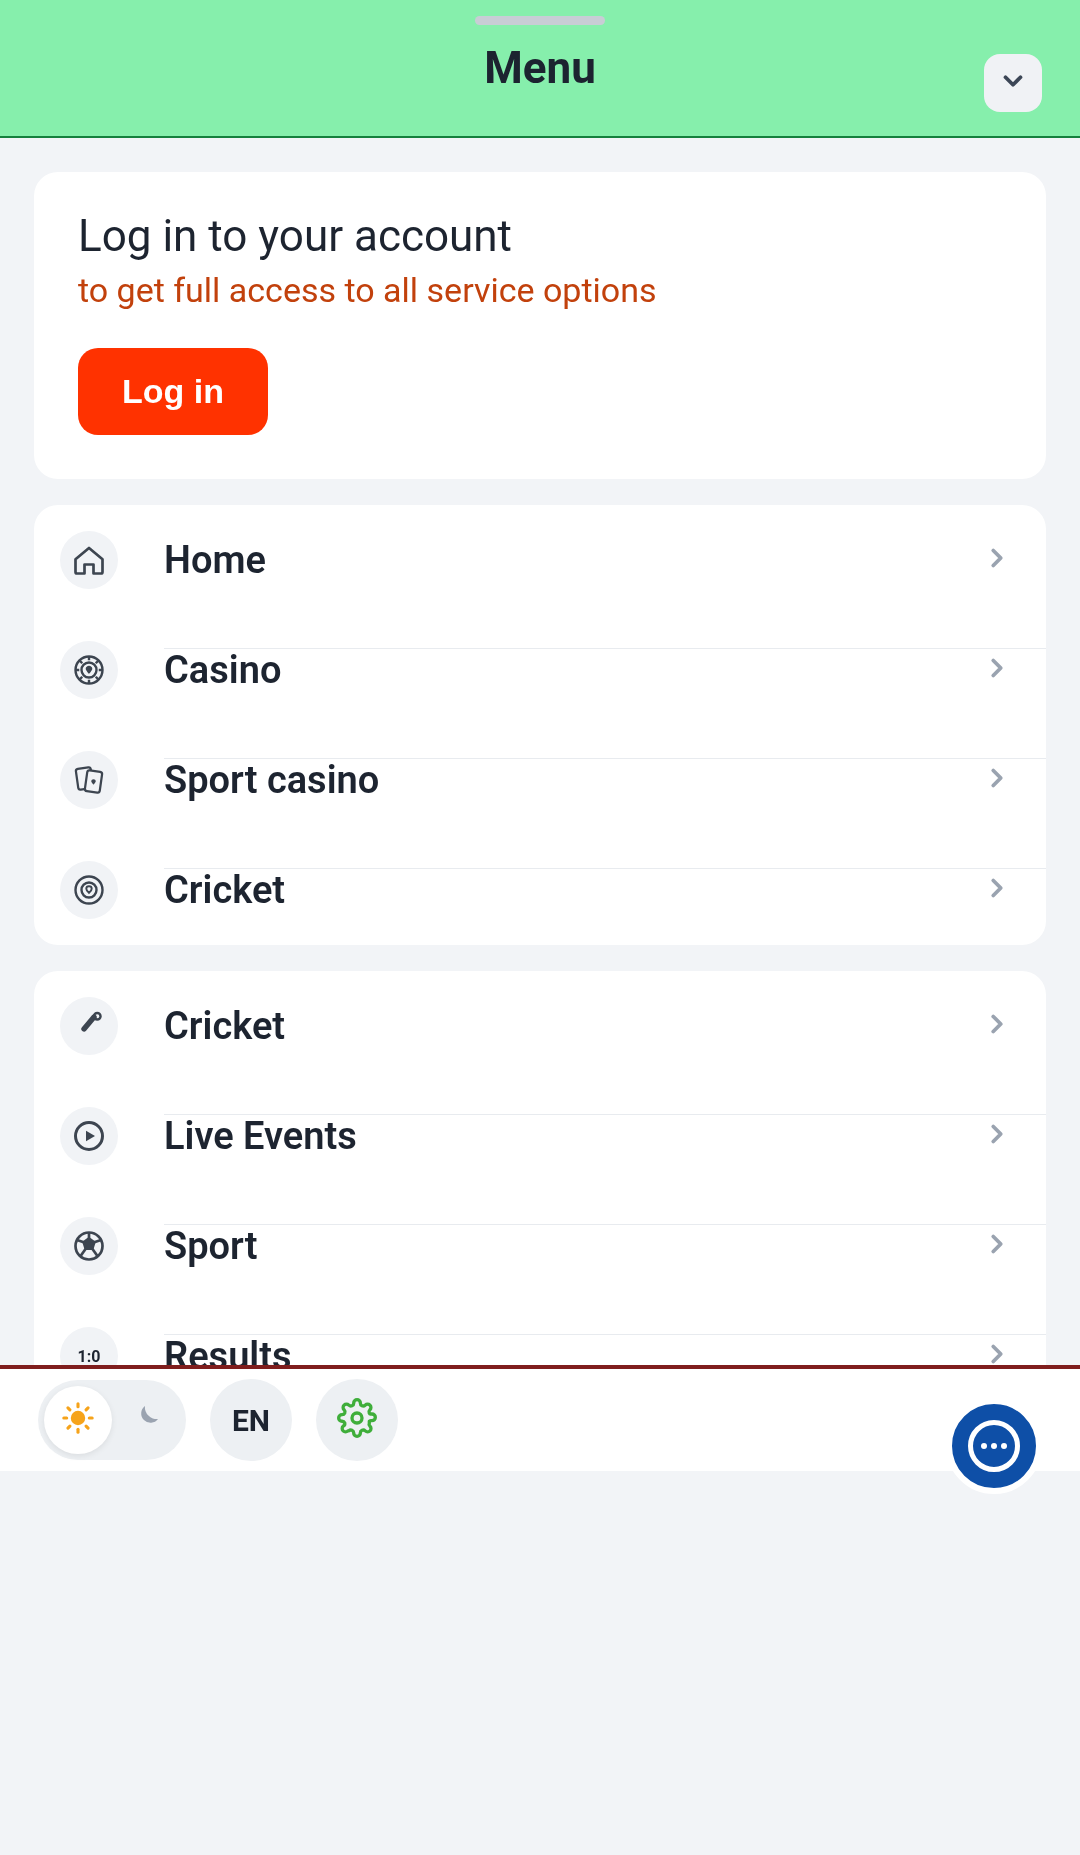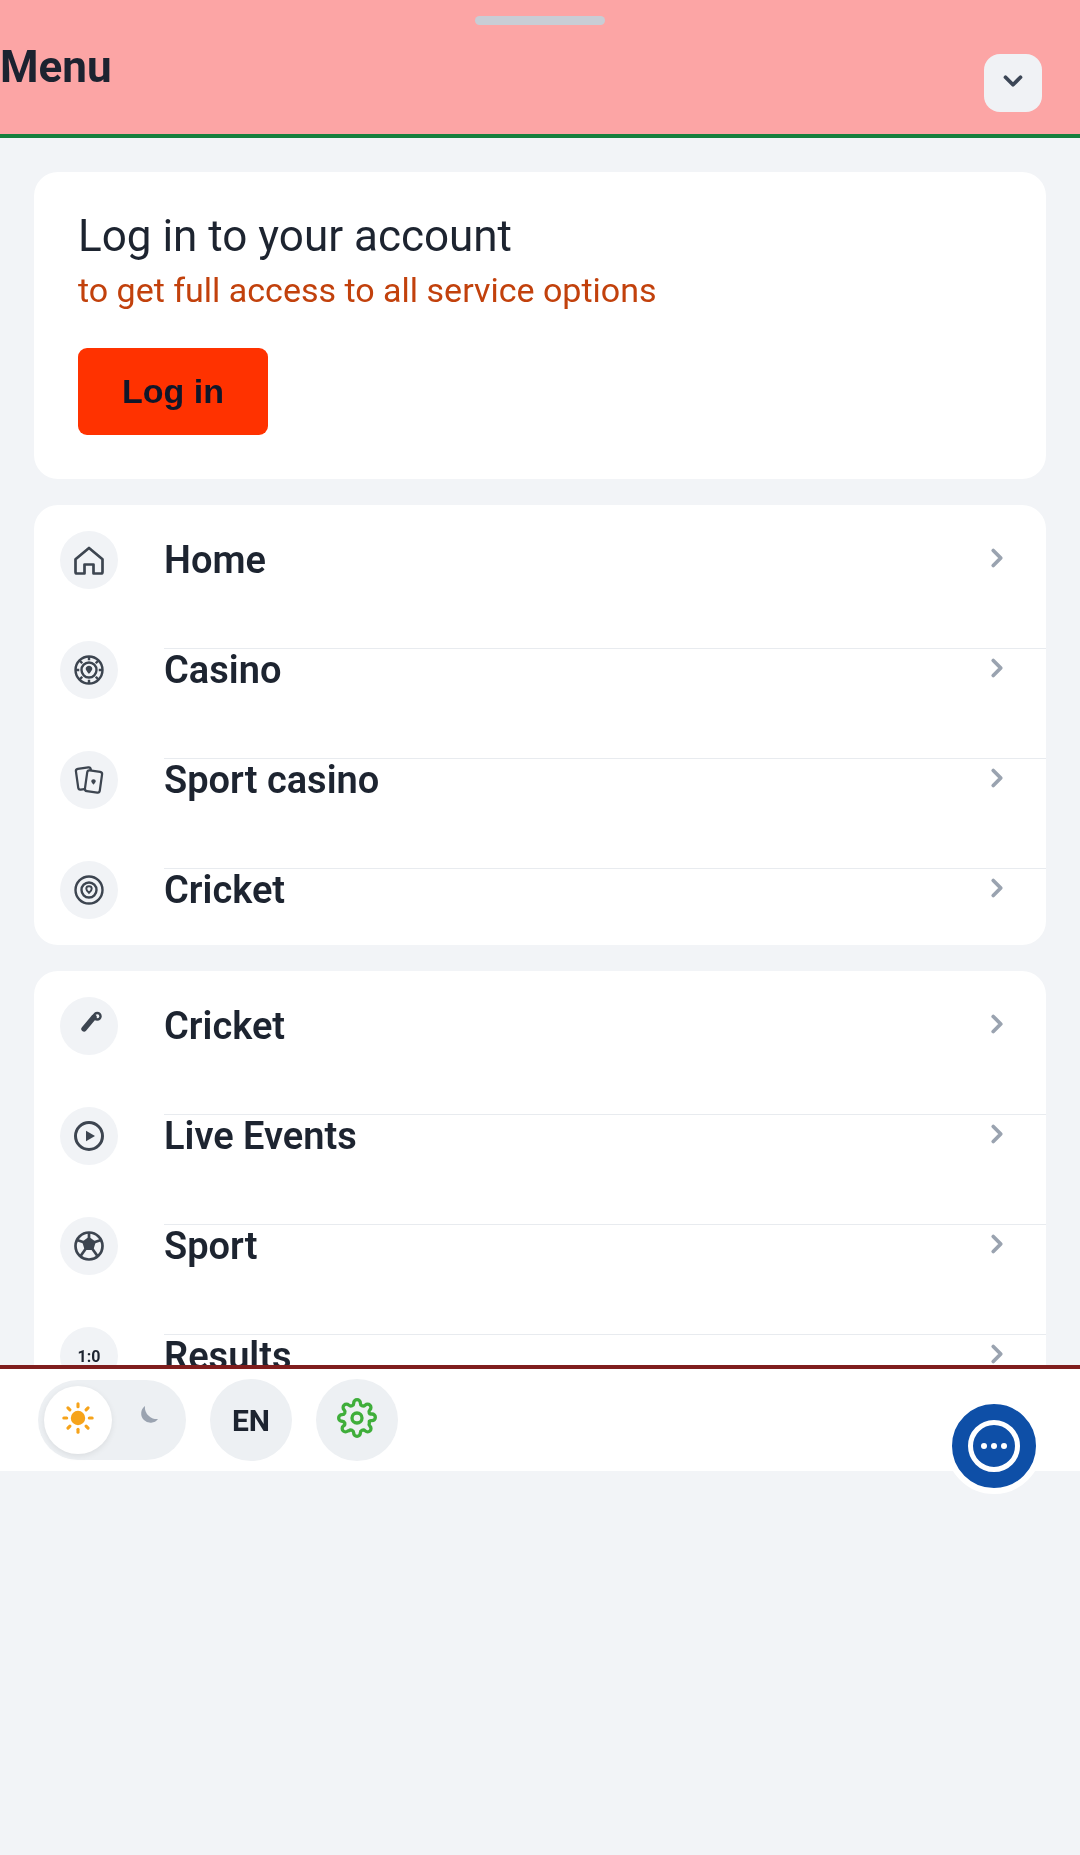--- a/index.html
+++ b/index.html
@@ -1,33 +1,33 @@
 <!DOCTYPE html>
 <html><head>
 <meta charset="utf-8">
 <style>
   * { box-sizing: border-box; margin: 0; padding: 0; }
   html, body { width: 1080px; height: 1855px; font-family: -apple-system, BlinkMacSystemFont, "Segoe UI", Roboto, Helvetica, Arial, sans-serif; background: #f2f4f7; color: #1e242e; }
   .container { width: 1080px; position: relative; }
 
   
-  .header { background: #fca5a5; border-bottom: 4px solid #15803d; display: flex; align-items: center; justify-content: flex-start; height: 138px; position: relative; }
+  .header { background: #86efac; border-bottom: 2px solid #15803d; display: flex; align-items: center; justify-content: center; height: 138px; position: relative; }
   .drag-handle { position: absolute; top: 16px; left: 50%; transform: translateX(-50%); width: 130px; height: 9px; background: #c8cdd5; border-radius: 5px; }
   .header-title { font-size: 44px; font-weight: 700; color: #1c2330; }
   .close-btn { position: absolute; right: 38px; top: 54px; width: 58px; height: 58px; border-radius: 16px; background: #f0f2f5; display: flex; align-items: center; justify-content: center; cursor: pointer; }
   .close-btn svg { width: 30px; height: 30px; }
 
   
   .content { padding: 34px; }
 
   
   .login-card { background: #ffffff; border-radius: 24px; padding: 38px 44px 44px 44px; margin-bottom: 26px; }
   .login-title { font-size: 44px; font-weight: 400; color: #1d2430; margin-bottom: 8px; }
   .login-subtitle { font-size: 34px; color: #c2410c; margin-bottom: 38px; }
-  .login-btn { background: #ff3200; color: #0f172a; font-size: 34px; font-weight: 600; border: none; border-radius: 9px; padding: 24px 44px; cursor: pointer; }
+  .login-btn { background: #ff3200; color: #ffffff; font-size: 34px; font-weight: 600; border: none; border-radius: 20px; padding: 24px 44px; cursor: pointer; }
 
   
   .menu-card { background: #ffffff; border-radius: 24px; margin-bottom: 26px; overflow: hidden; }
   .menu-item { display: flex; align-items: center; padding: 26px 34px 26px 26px; cursor: pointer; position: relative; gap: 12px; }
   .menu-item + .menu-item .menu-item-inner::before { content: ""; position: absolute; top: 0; left: 0; right: -34px; height: 1px; background: #e8ebef; }
   .menu-item-inner { display: flex; align-items: center; flex: 1; position: relative; }
   .menu-icon { width: 58px; height: 58px; border-radius: 50%; background: #f1f3f6; display: flex; align-items: center; justify-content: center; margin-right: 34px; flex-shrink: 0; }
   .menu-icon svg { width: 36px; height: 36px; }
   .menu-label { font-size: 38px; font-weight: 600; color: #1d2430; flex: 1; }
   .chevron svg { width: 30px; height: 30px; }

